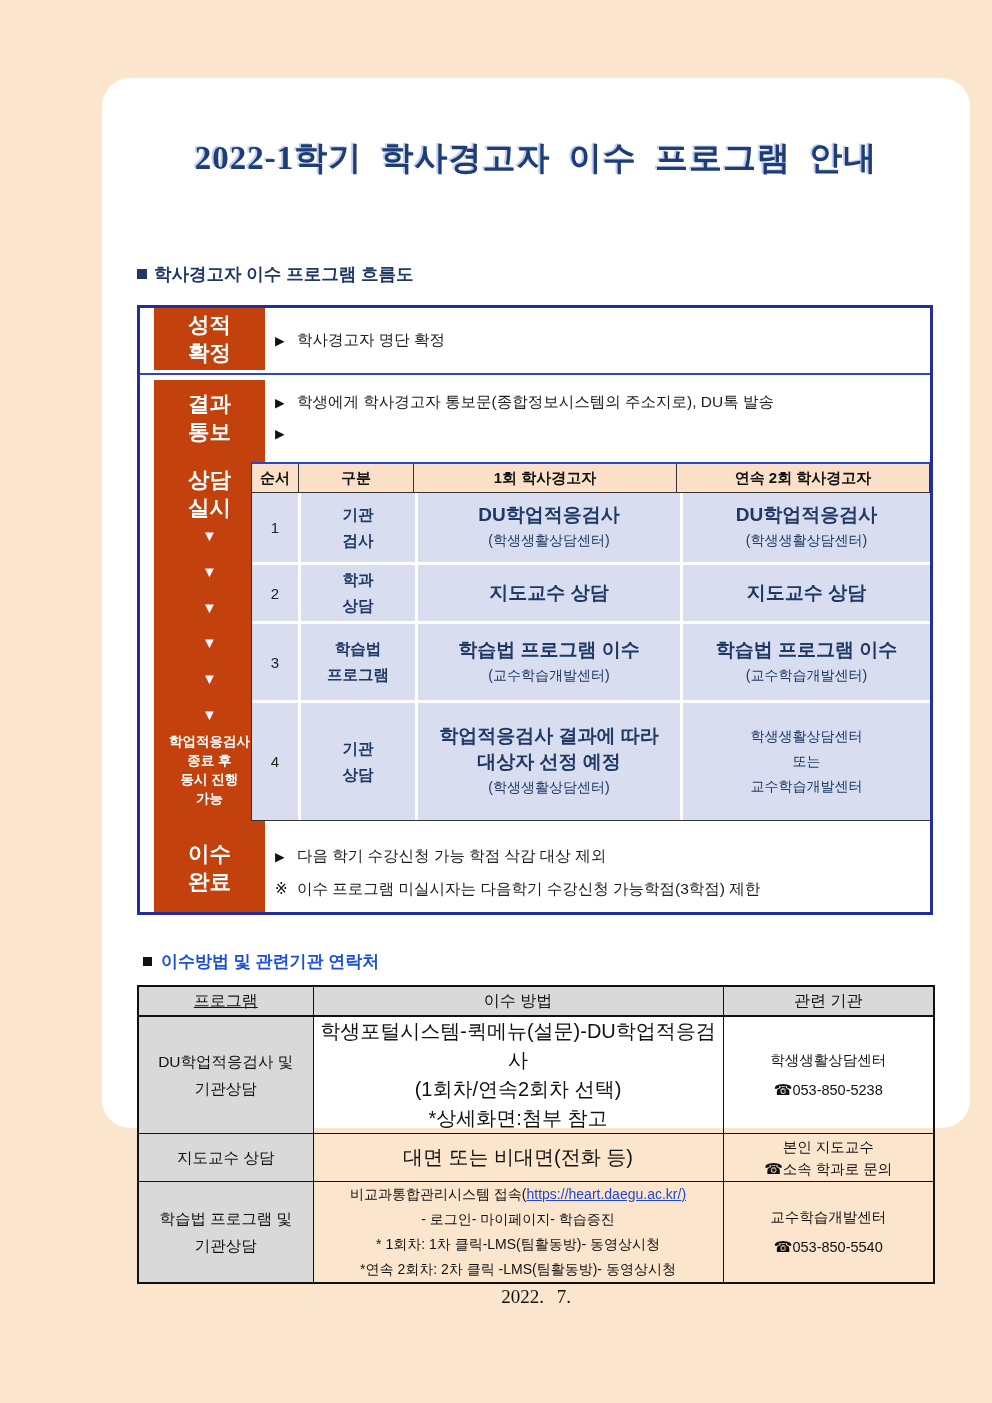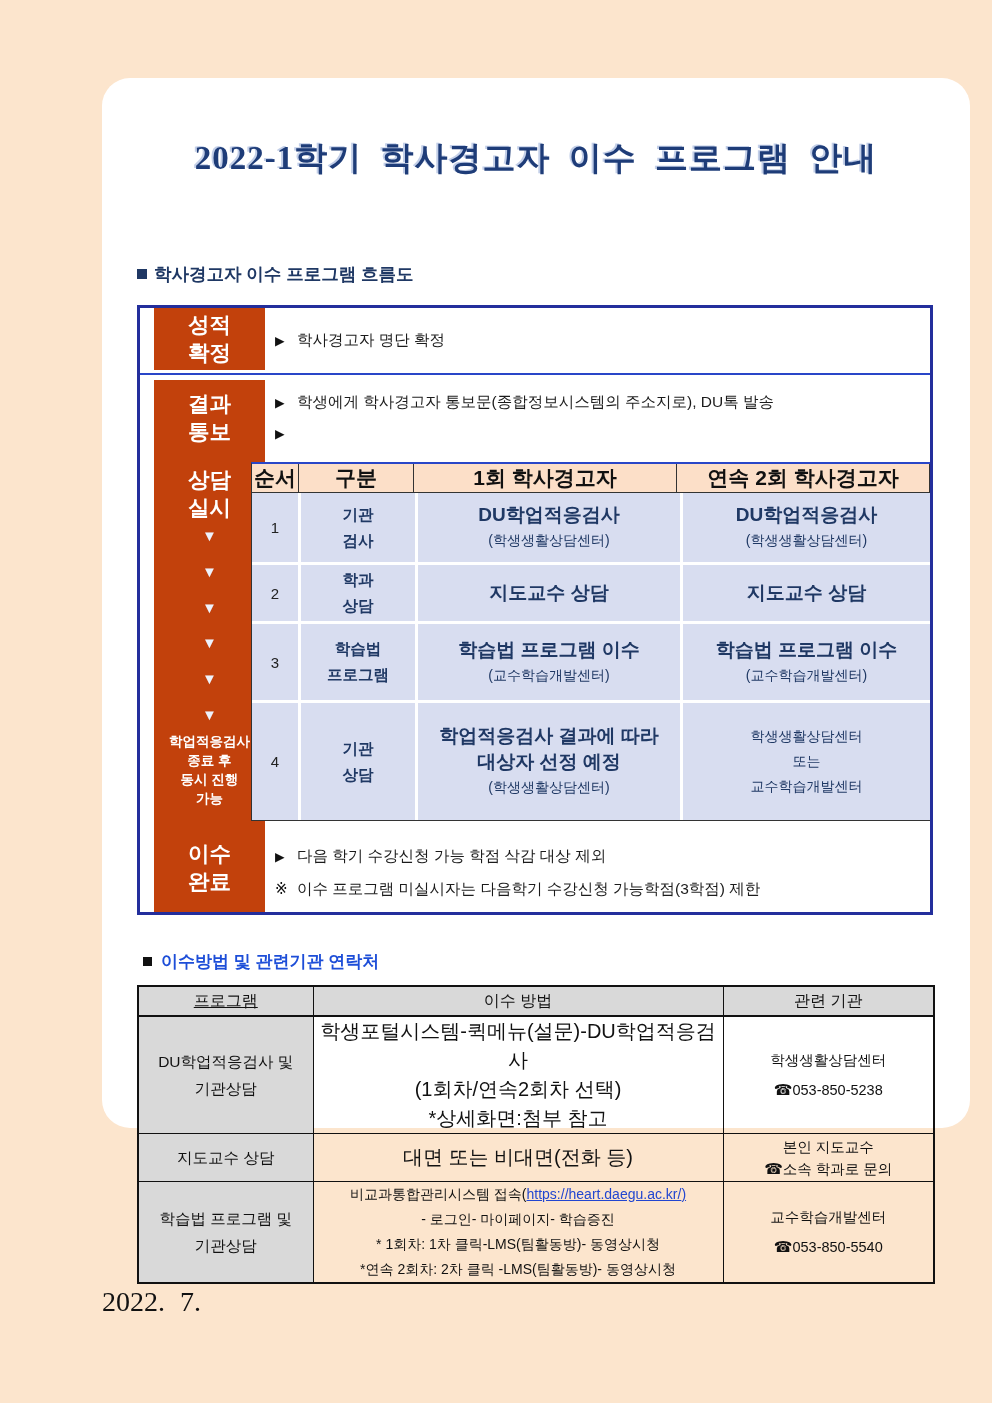--- a/index.html
+++ b/index.html
@@ -70,21 +70,21 @@
   
   .itable { position:absolute; left:111px; top:154px; width:679px; }
   .ithead {
     display:grid; grid-template-columns:47px 115px 263px 1fr;
     border-top:2px solid #2946c8; border-left:1px solid #333;
   }
   .ithead .hc {
     background:#fcdfc8; height:29px;
     border-right:1px solid #333; border-bottom:1px solid #333;
     display:flex; align-items:center; justify-content:center;
-    font-size:21px; font-weight:bold; color:#111;
+    font-size:15px; font-weight:bold; color:#111;
   }
   .itbody {
     display:grid; grid-template-columns:46px 114px 262px 1fr;
     grid-template-rows:69px 56px 76px 117px; gap:3px;
     background:#fff; border-left:1px solid #333; border-bottom:1px solid #333;
   }
   .bc {
     background:#d8ddf0; display:flex; flex-direction:column;
     align-items:center; justify-content:center; text-align:center;
   }
@@ -111,23 +111,23 @@
   .m-line { font-size:20px; line-height:29px; }
   .m-line-sm { font-size:14px; line-height:25px; }
   .o-line { font-size:14.5px; line-height:29px; }
   .o-line-sm { font-size:14.5px; line-height:22px; }
   .ul { text-decoration:underline; }
   a.heart-link, .link-suffix { color:#2246d0; text-decoration:underline; }
   .phone-icon { font-size:15px; }
 
   
   .footer-date {
-    position:absolute; left:0; right:0; top:1208px; 
+    position:absolute; left:0; right:0; top:1208px; text-align:center;
     font-family:"Liberation Serif","DejaVu Serif",serif;
-    font-size:28px; color:#111; word-spacing:8px;
+    font-size:19px; color:#111; word-spacing:8px;
   }
 </style>
 </head>
 <body>
 
 <div class="card">
 
   <div class="doc-title">2022-1학기 학사경고자 이수 프로그램 안내</div>
 
   <div class="sec-head flow-head">

